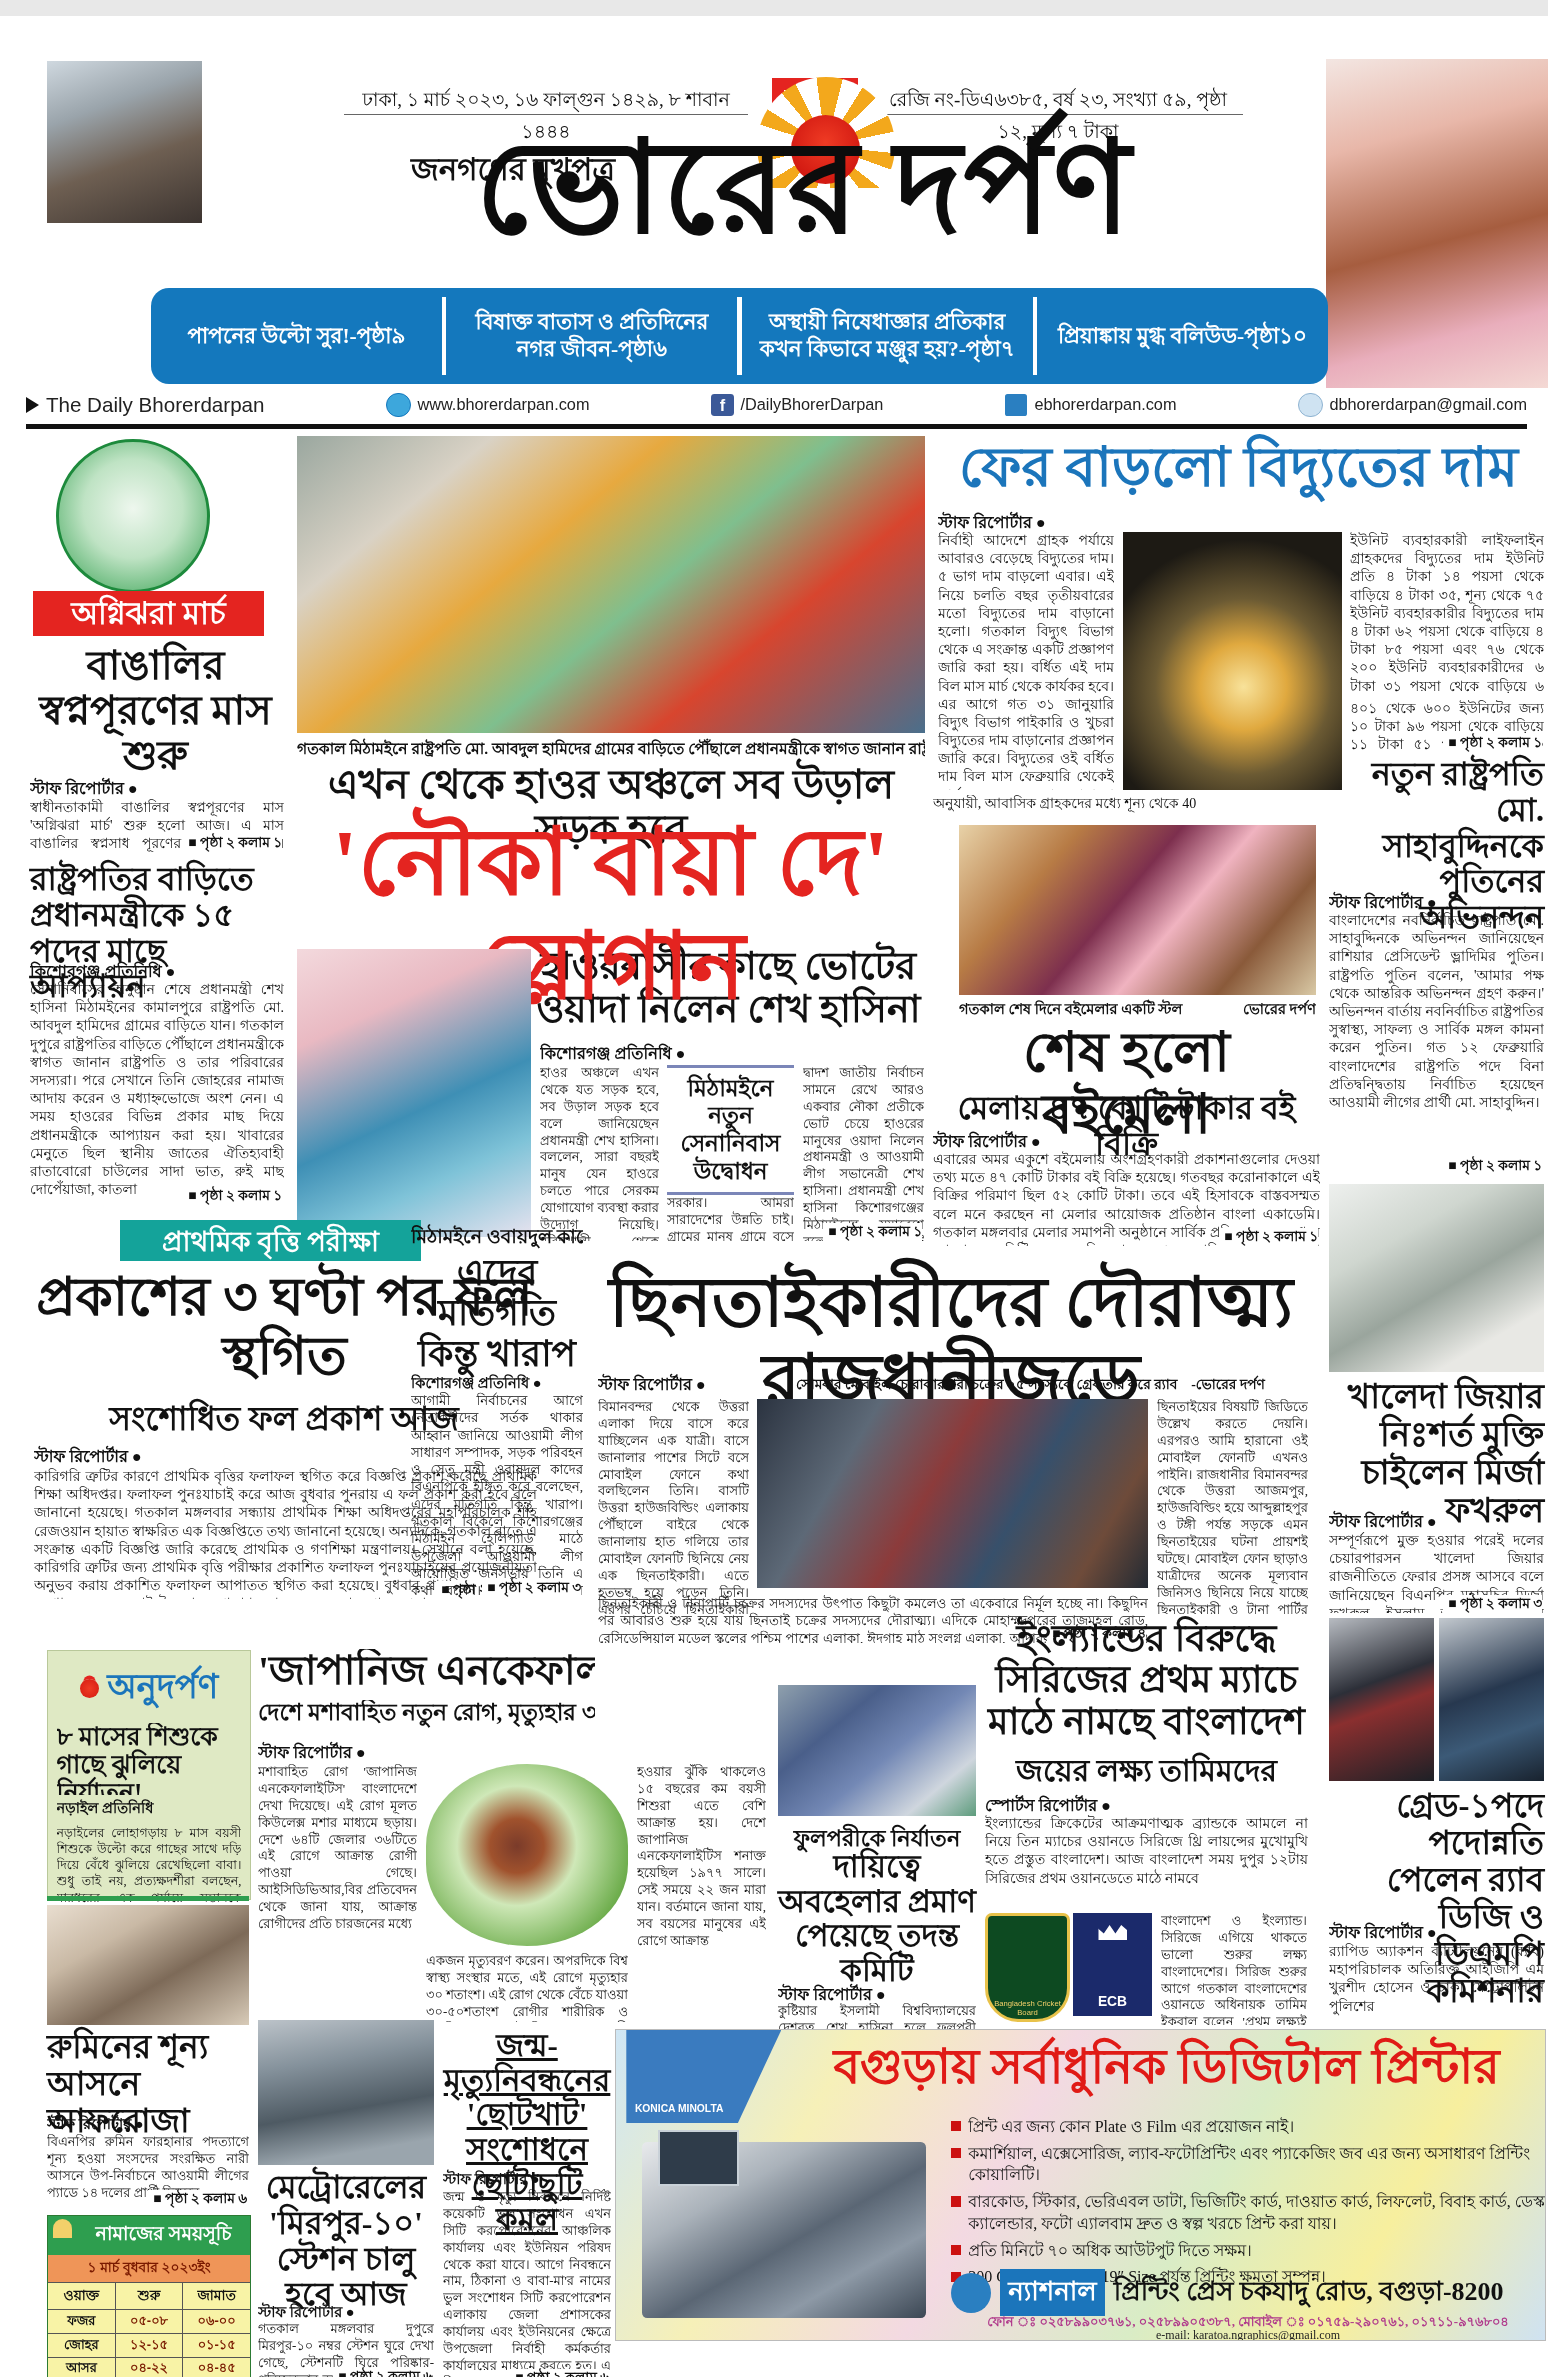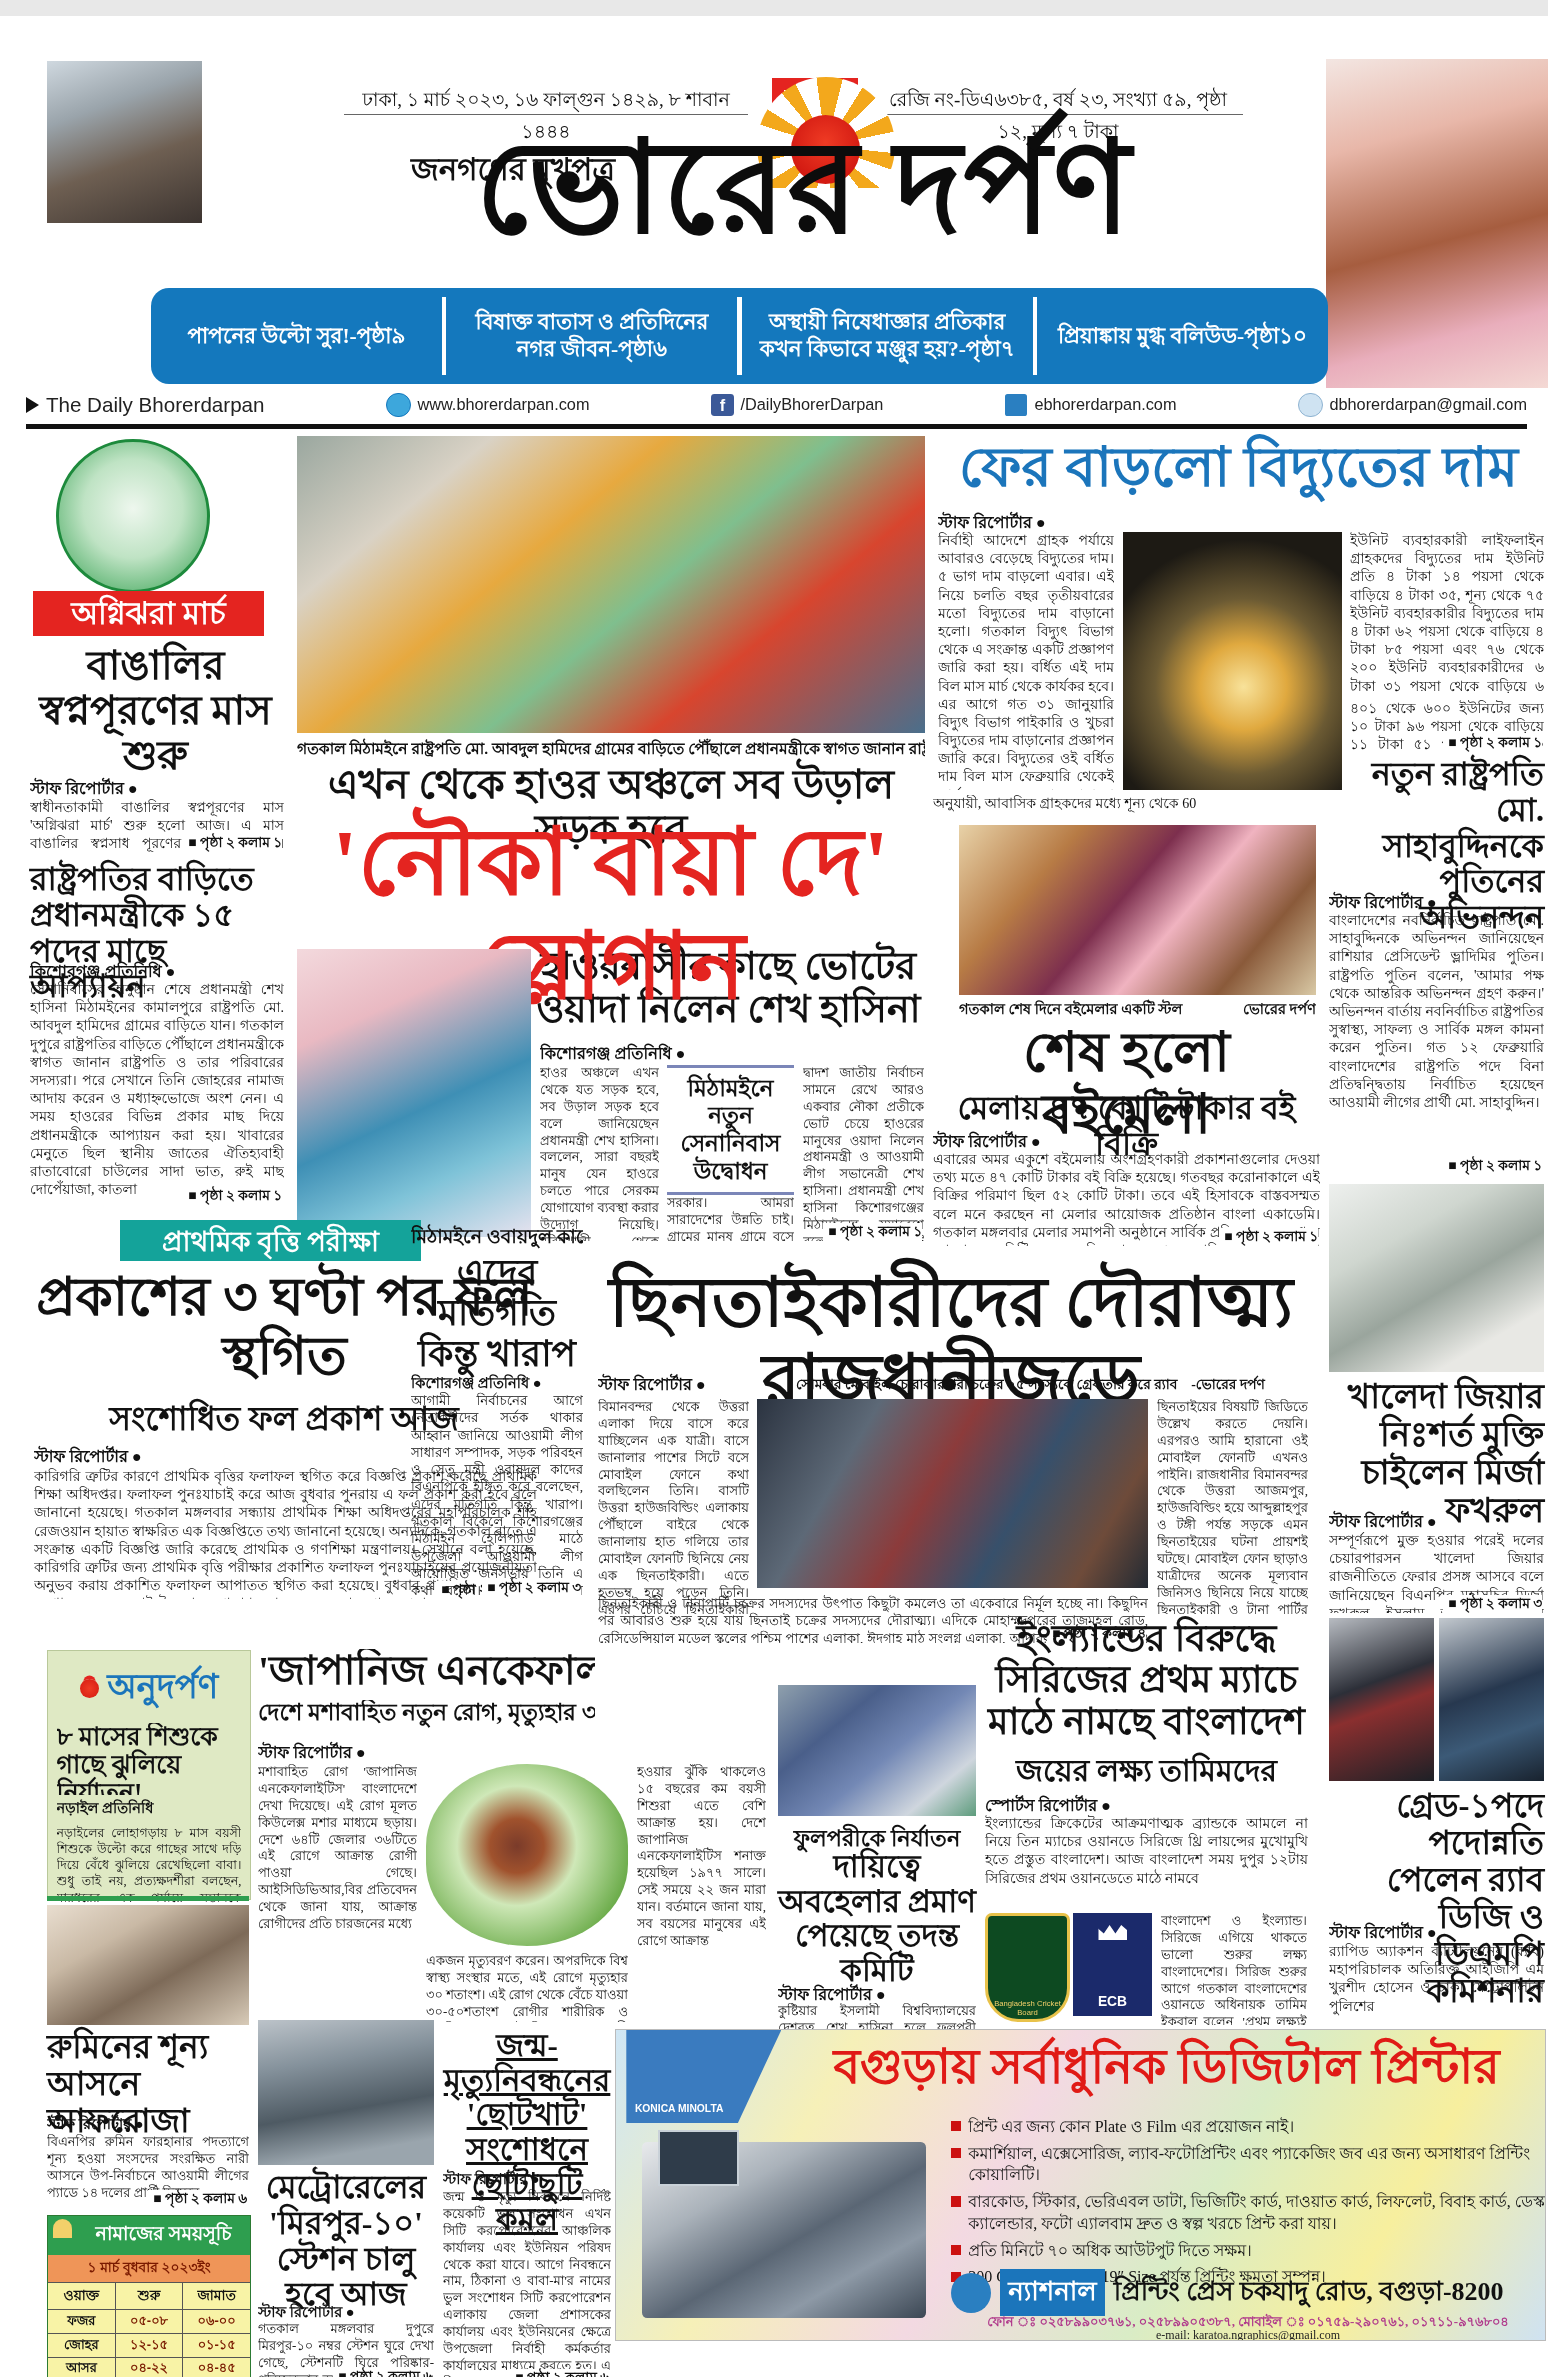--- a/index.html
+++ b/index.html
@@ -138,21 +138,21 @@
   </div>
   <div class="ph" style="left:1123px;top:516px;width:219px;height:258px;background:radial-gradient(circle at 55% 60%,#f8e29a 0%,#e0a93f 22%,#6b5a33 45%,#1d1a14 75%);"></div>
   <div class="artbody" style="left:1350px;top:516px;width:194px;height:163px;">
     <p>ইউনিট ব্যবহারকারী লাইফলাইন গ্রাহকদের বিদ্যুতের দাম ইউনিট প্রতি ৪ টাকা ১৪ পয়সা থেকে বাড়িয়ে ৪ টাকা ৩৫, শূন্য থেকে ৭৫ ইউনিট ব্যবহারকারীর বিদ্যুতের দাম ৪ টাকা ৬২ পয়সা থেকে বাড়িয়ে ৪ টাকা ৮৫ পয়সা এবং ৭৬ থেকে ২০০ ইউনিট ব্যবহারকারীদের ৬ টাকা ৩১ পয়সা থেকে বাড়িয়ে ৬ টাকা ৬৩ পয়সা নির্ধারণ করা হয়েছে। সেই সঙ্গে ২০১ থেকে ৩০০ ইউনিট ব্যবহারকারীদের ৬ টাকা ৬২ পয়সা থেকে বাড়িয়ে ৬ টাকা ৯৫ পয়সা, ৩০১ থেকে ৪০০ ইউনিটের জন্য ৬ টাকা ৯৯ পয়সা থেকে বাড়িয়ে ৭ টাকা ৩৪ পয়সা,</p>
   </div>
   <div class="artbody" style="left:1350px;top:684px;width:194px;height:52px;">
     <p>৪০১ থেকে ৬০০ ইউনিটের জন্য ১০ টাকা ৯৬ পয়সা থেকে বাড়িয়ে ১১ টাকা ৫১ পয়সা এবং ৬০০ ইউনিটের ওপরে বিদ্যুৎ ব্যবহারকারী</p>
     <span class="jump">■ পৃষ্ঠা ২ কলাম ১</span>
   </div>
   <div class="artbody" style="left:933px;top:779px;width:409px;height:22.4px;">
-    <p>অনুযায়ী, আবাসিক গ্রাহকদের মধ্যে শূন্য থেকে 60</p>
+    <p>অনুযায়ী, আবাসিক গ্রাহকদের মধ্যে শূন্য থেকে 40</p>
   </div>
 
   <div class="abs rt hline" style="left:1329px;top:741px;width:215px;height:129px;font-size:32px;">নতুন রাষ্ট্রপতি মো. সাহাবুদ্দিনকে পুতিনের অভিনন্দন</div>
   <div class="abs byline" style="left:1329px;top:874px;width:215px;">স্টাফ রিপোর্টার ●</div>
   <div class="artbody" style="left:1329px;top:896px;width:215px;height:263px;">
     <p>বাংলাদেশের নবনির্বাচিত রাষ্ট্রপতি মো. সাহাবুদ্দিনকে অভিনন্দন জানিয়েছেন রাশিয়ার প্রেসিডেন্ট ভ্লাদিমির পুতিন। রাষ্ট্রপতি পুতিন বলেন, 'আমার পক্ষ থেকে আন্তরিক অভিনন্দন গ্রহণ করুন।' অভিনন্দন বার্তায় নবনির্বাচিত রাষ্ট্রপতির সুস্বাস্থ্য, সাফল্য ও সার্বিক মঙ্গল কামনা করেন পুতিন। গত ১২ ফেব্রুয়ারি বাংলাদেশের রাষ্ট্রপতি পদে বিনা প্রতিদ্বন্দ্বিতায় নির্বাচিত হয়েছেন আওয়ামী লীগের প্রার্থী মো. সাহাবুদ্দিন।</p>
     <span class="jump">■ পৃষ্ঠা ২ কলাম ১</span>
   </div>
 
   <div class="ph" style="left:959px;top:809px;width:357px;height:170px;background:linear-gradient(130deg,#e8d2a8 0%,#b77b45 25%,#7d2f4e 45%,#f0b3c0 60%,#8a5a3a 80%,#d9c9a5 100%);"></div>

